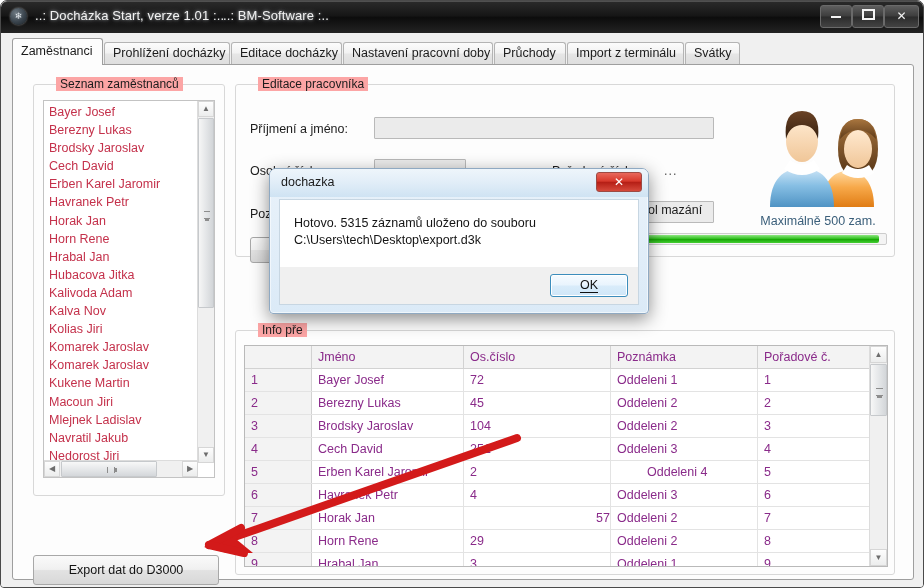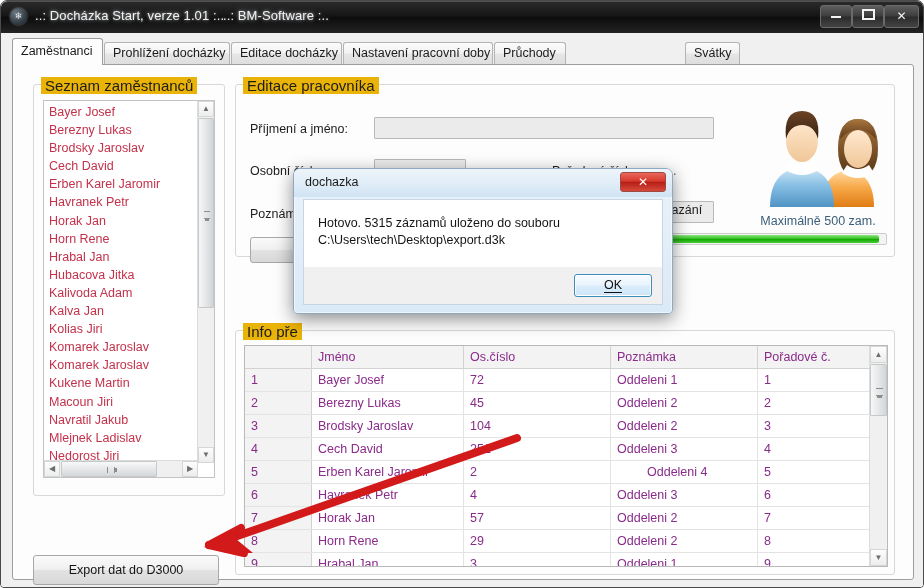--- a/index.html
+++ b/index.html
@@ -129,24 +129,24 @@
 
   
   .groupbox {
     position: absolute;
     box-sizing: border-box;
     border: 1px solid #d8d8d8;
     border-radius: 3px;
   }
   .groupbox > .gb-title {
     position: absolute;
-    top: -8px; left: 7px;
+    top: -8px; left: 22px;
     padding: 0 4px;
-    background: #eab308;
-    font-size: 15px;
+    background: #fca5a5;
+    font-size: 12px;
     color: #1c1c1c;
     white-space: nowrap;
   }
 
   
   #gb-employees { left: 20px; top: 19px; width: 192px; height: 412px; }
   #employee-list {
     position: absolute;
     left: 9px; top: 15px;
     width: 172px; height: 378px;
@@ -381,21 +381,20 @@
   
   #dialog {
     position: absolute;
     left: 268px; top: 167px;
     width: 380px; height: 146px;
     box-sizing: border-box;
     background: linear-gradient(to bottom, #e9f2fa 0%, #dbeaf7 100%);
     border: 1px solid #8fa9c2;
     border-radius: 7px 7px 4px 4px;
     box-shadow: 0 5px 18px rgba(0,0,0,0.45), 0 0 0 1px rgba(255,255,255,0.55) inset;
-    margin-left: 24px;
   }
   #dlg-titlebar {
     position: absolute; left: 0; top: 0;
     width: 378px; height: 28px;
     border-radius: 6px 6px 0 0;
     background: linear-gradient(to bottom, #eef5fb 0%, #e2eef8 45%, #cfe3f3 100%);
   }
   #dlg-title {
     position: absolute; left: 11px; top: 6px;
     font-size: 12.5px; color: #1b1b1b;
@@ -478,20 +477,21 @@
   </div>
 
   <div id="client">
 
     <div id="tab-strip">
         <div class="tab selected" style="left: 0px; width: 91px;"><span>Zaměstnanci</span></div>
         <div class="tab" style="left: 92px; width: 126px;"><span>Prohlížení docházky</span></div>
         <div class="tab" style="left: 219px; width: 111px;"><span>Editace docházky</span></div>
         <div class="tab" style="left: 331px; width: 150px;"><span>Nastavení pracovní doby</span></div>
         <div class="tab" style="left: 482px; width: 72px;"><span>Průchody</span></div>
+        <div class="tab" style="left: 555px; width: 117px;"><span>Import z terminálu</span></div>
         <div class="tab" style="left: 673px; width: 55px;"><span>Svátky</span></div>
       </div>
 
     <div id="tab-page">
 
       <div class="groupbox" id="gb-employees">
         <div class="gb-title">Seznam zaměstnanců</div>
 
         <div id="employee-list">
           <div id="list-inner" style="color: rgb(196, 49, 75);">
@@ -499,28 +499,28 @@
               <div class="emp-item">Berezny Lukas</div>
               <div class="emp-item">Brodsky Jaroslav</div>
               <div class="emp-item">Cech David</div>
               <div class="emp-item">Erben Karel Jaromir</div>
               <div class="emp-item">Havranek Petr</div>
               <div class="emp-item">Horak Jan</div>
               <div class="emp-item">Horn Rene</div>
               <div class="emp-item">Hrabal Jan</div>
               <div class="emp-item">Hubacova Jitka</div>
               <div class="emp-item">Kalivoda Adam</div>
-              <div class="emp-item">Kalva Jan</div>
+              <div class="emp-item">Kalva Nov</div>
               <div class="emp-item">Kolias Jiri</div>
               <div class="emp-item">Komarek Jaroslav</div>
               <div class="emp-item">Komarek Jaroslav</div>
               <div class="emp-item">Kukene Martin</div>
               <div class="emp-item">Macoun Jiri</div>
+              <div class="emp-item">Mlejnek Ladislav</div>
               <div class="emp-item">Navratil Jakub</div>
-              <div class="emp-item">Mlejnek Ladislav</div>
               <div class="emp-item">Nedorost Jiri</div>
             </div>
 
           <div id="list-vscroll">
             <div class="sb-btn sb-up">▲</div>
             <div class="sb-thumb">
               <div class="sb-grip"></div>
             </div>
             <div class="sb-btn sb-down">▼</div>
           </div>
@@ -654,21 +654,21 @@
                 <tr>
                   <td class="rowhdr" style="width: 60px;">6</td>
                   <td style="width: 145px;">Havranek Petr</td>
                   <td style="width: 140px;">4</td>
                   <td style="width: 140px;">Oddeleni 3</td>
                   <td style="width: 141px;">6</td>
                 </tr>
                 <tr>
                   <td class="rowhdr" style="width: 60px;">7</td>
                   <td style="width: 145px;">Horak Jan</td>
-                  <td style="width: 140px;">57</td>
+                  <td style="width: 140px; text-align: right;">57</td>
                   <td style="width: 140px;">Oddeleni 2</td>
                   <td style="width: 141px;">7</td>
                 </tr>
                 <tr>
                   <td class="rowhdr" style="width: 60px;">8</td>
                   <td style="width: 145px;">Horn Rene</td>
                   <td style="width: 140px;">29</td>
                   <td style="width: 140px;">Oddeleni 2</td>
                   <td style="width: 141px;">8</td>
                 </tr>

